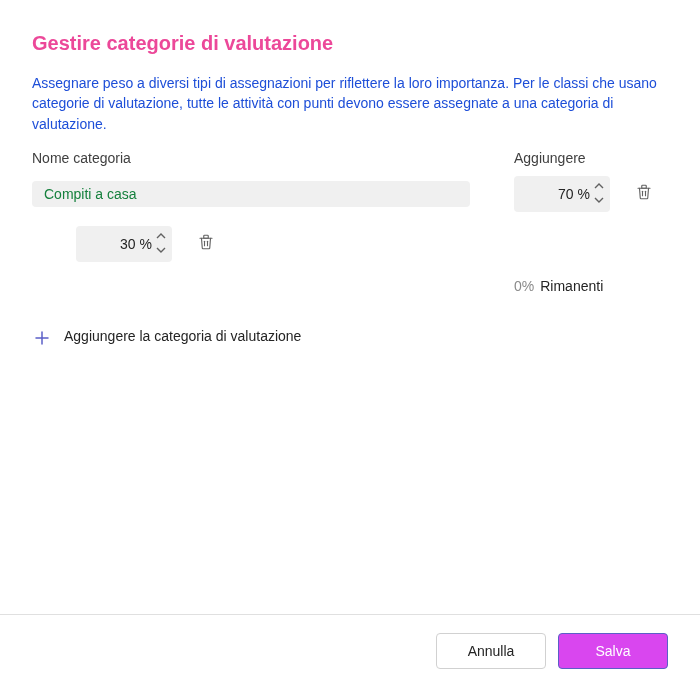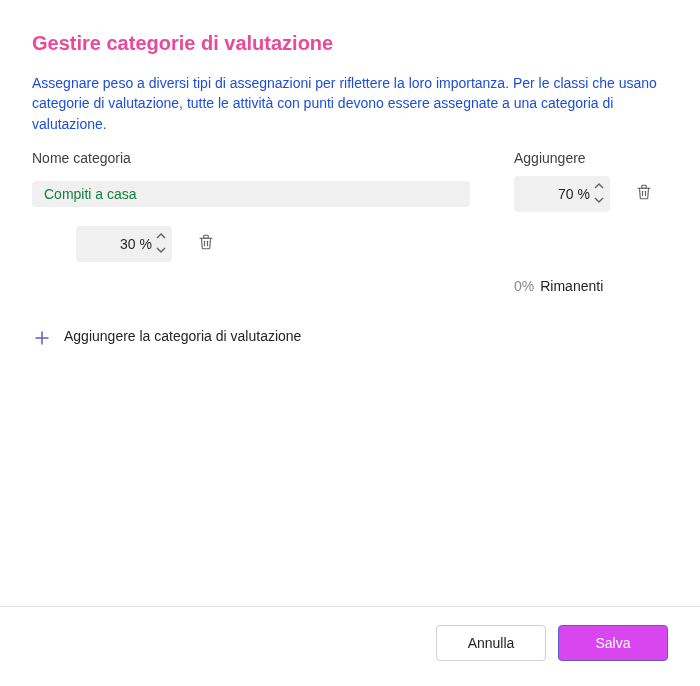--- a/index.html
+++ b/index.html
@@ -134,21 +134,21 @@
       color: #5b5fc7;
       display: flex;
       align-items: center;
       justify-content: center;
     }
     .plus-icon svg { width: 16px; height: 16px; }
     .spacer { flex: 1; }
     .footer {
       height: 72px;
       border-top: 1px solid #e0e0e0;
-      margin: 8px -32px;
+      margin: 0 -32px;
       padding: 0 32px;
       display: flex;
       align-items: center;
       justify-content: flex-end;
       gap: 12px;
     }
     .btn {
       height: 36px;
       padding: 0 24px;
       font-size: 14px;

